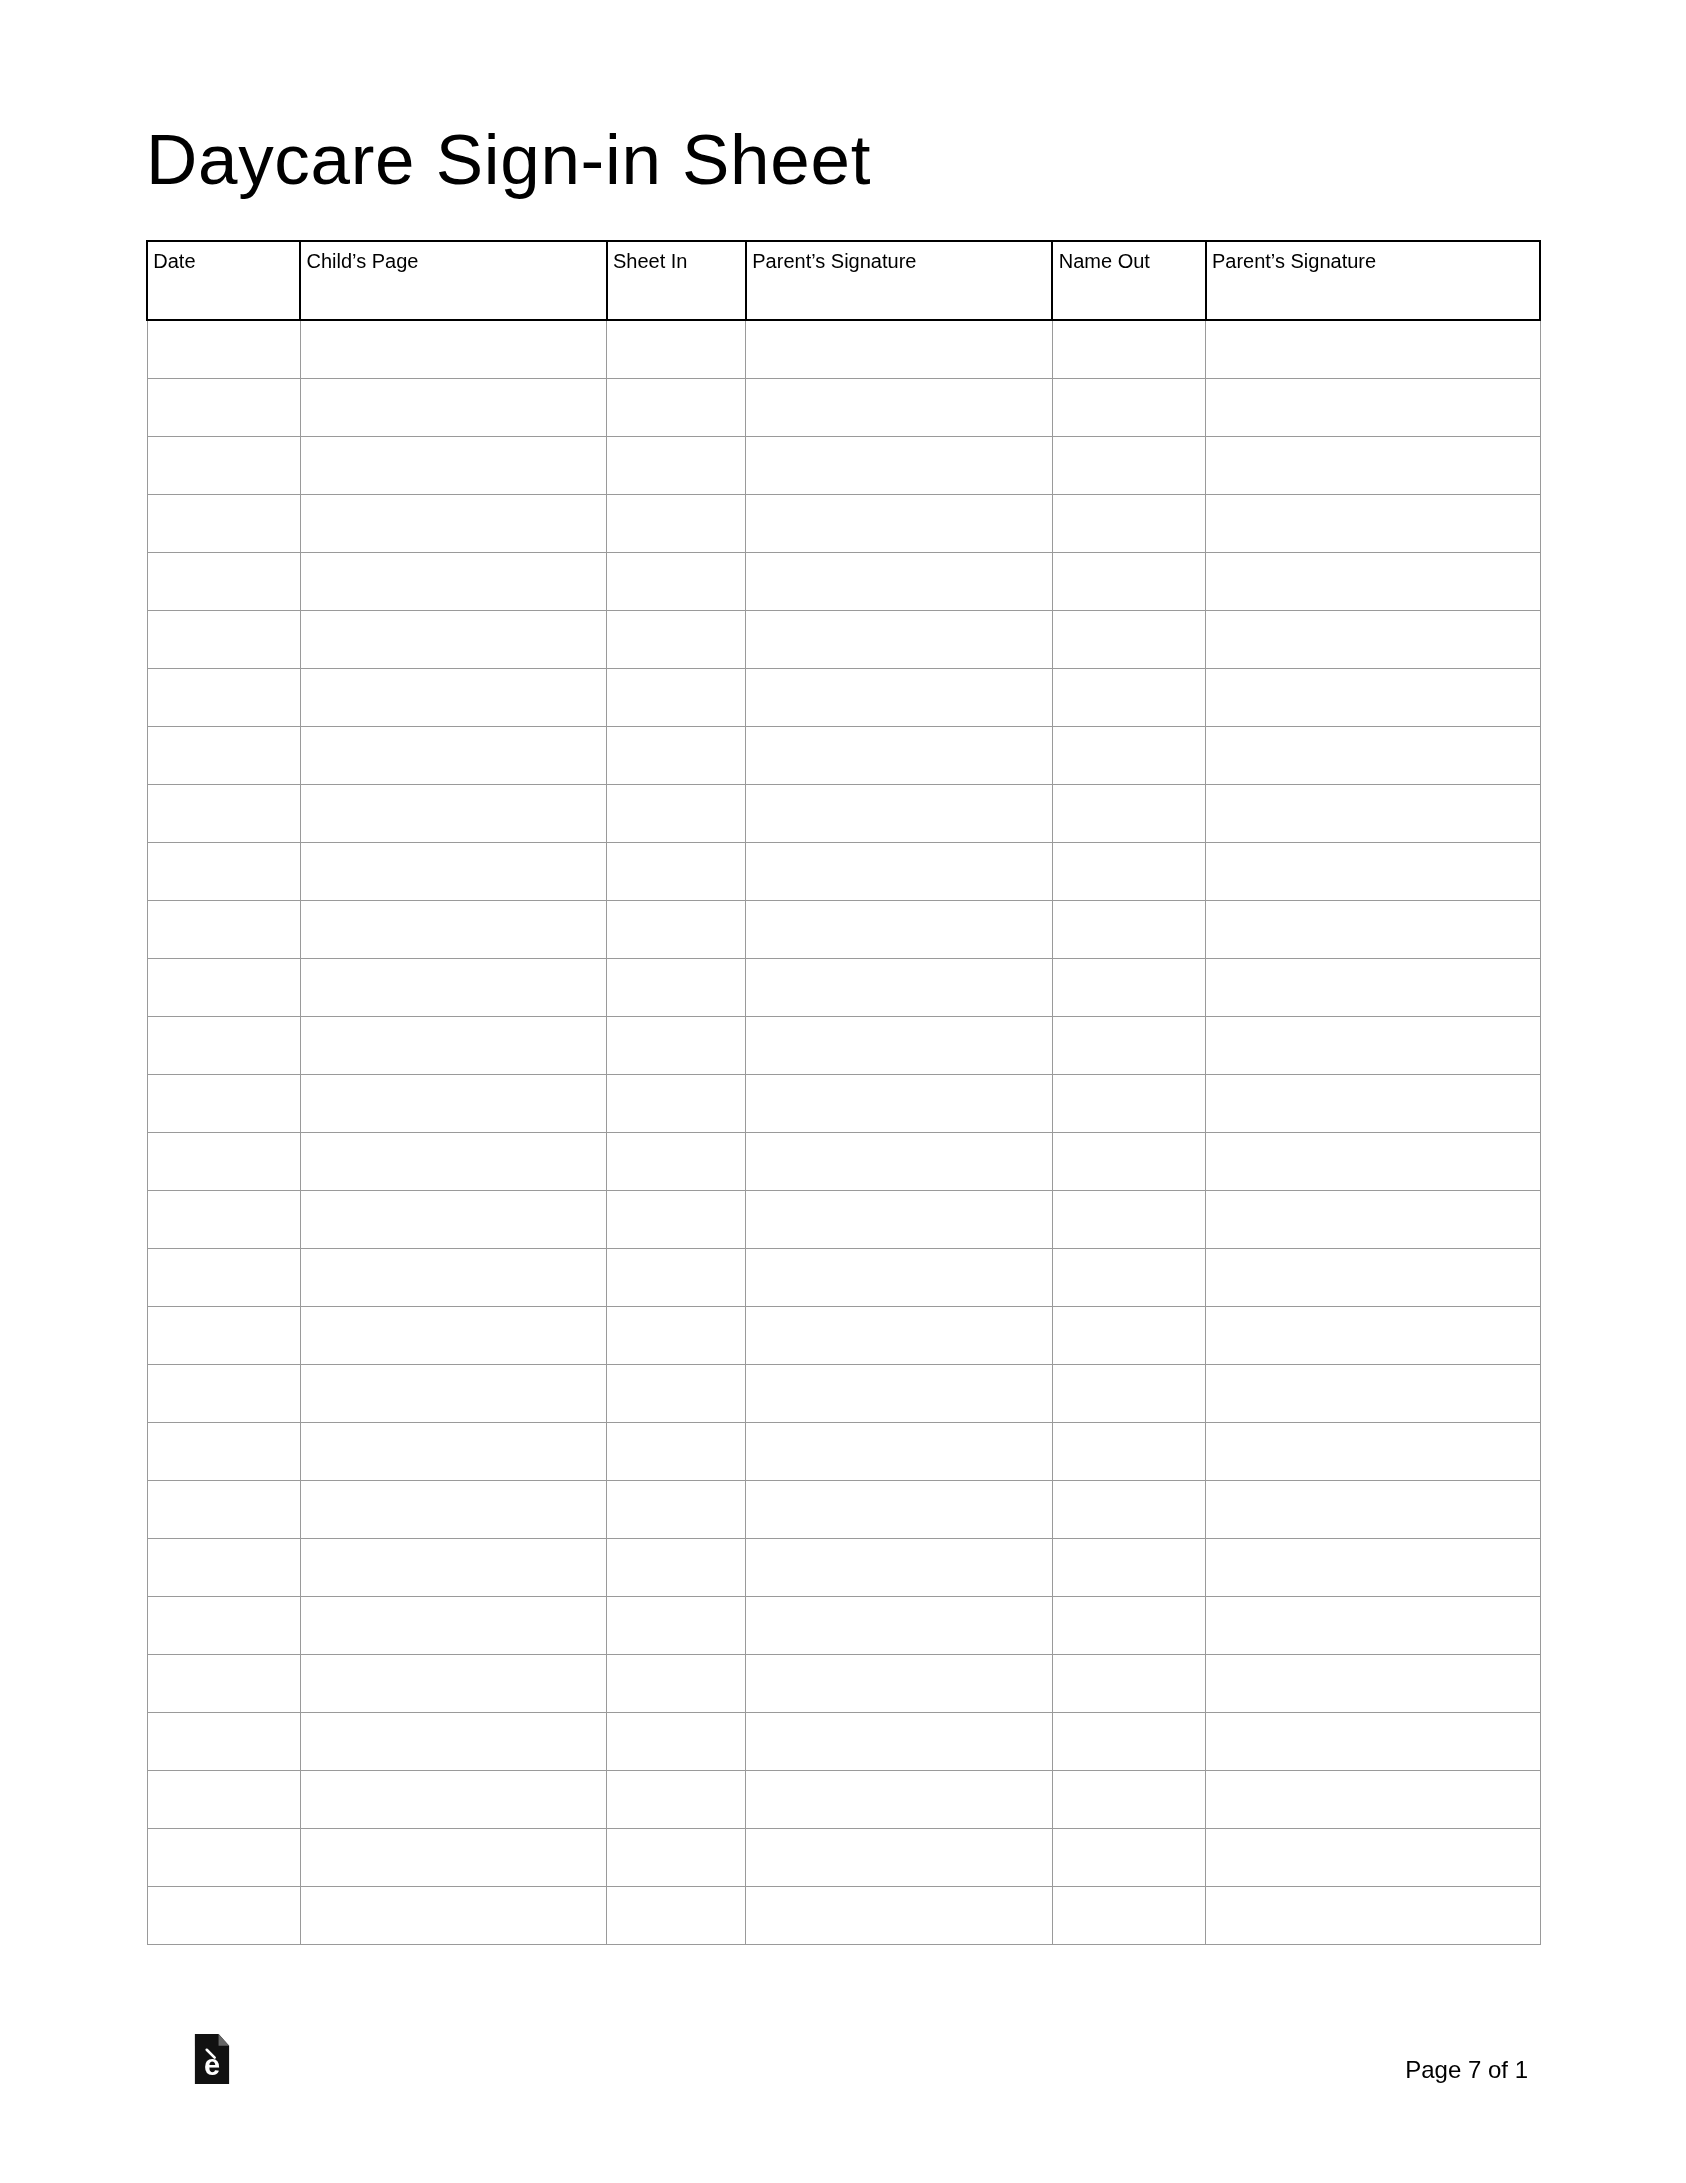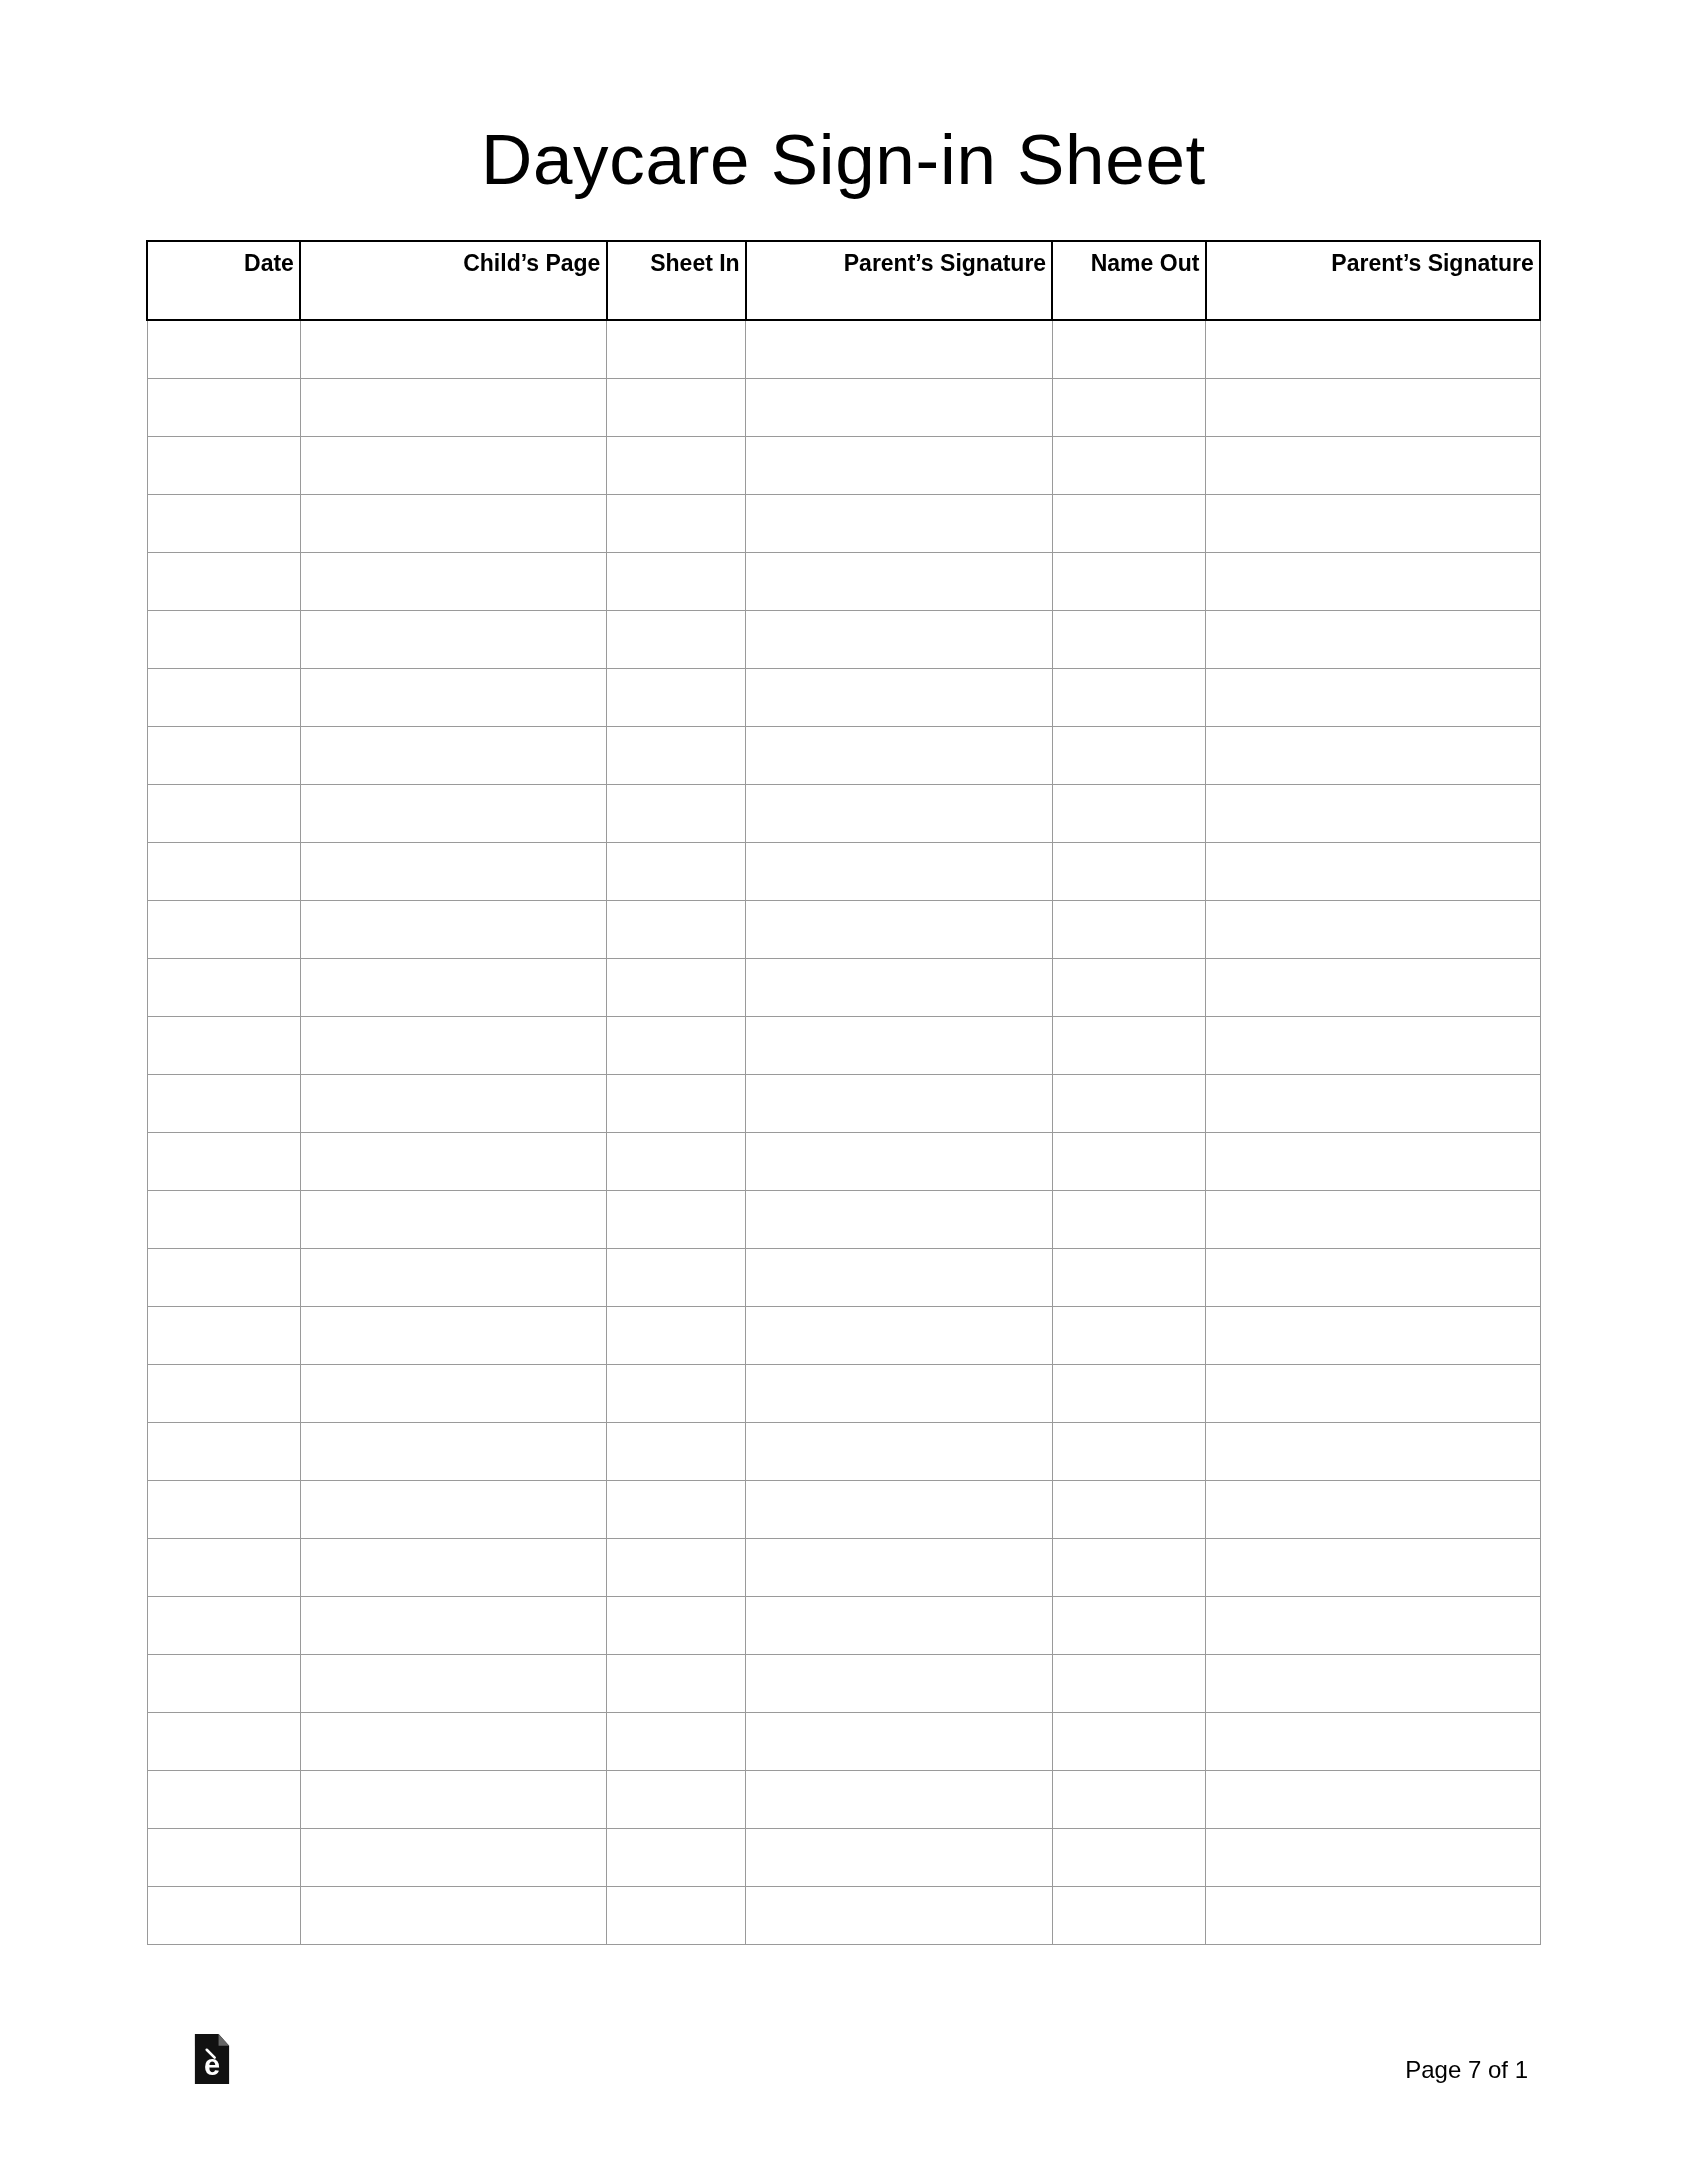--- a/index.html
+++ b/index.html
@@ -13,34 +13,33 @@
   }
   .page {
     width: 100%;
     height: 100%;
     padding: 119px 146px 0 146px;
     position: relative;
   }
   .title {
     font-size: 71px;
     font-weight: 400;
-    text-align: center;
     margin-bottom: 40px;
     letter-spacing: 0.7px;
   }
   table {
     border-collapse: collapse;
     width: 100%;
     table-layout: fixed;
   }
   thead th {
     border: 2.6px double #000;
-    font-weight: bold;
-    font-size: 23px;
-    text-align: right;
+    font-weight: normal;
+    font-size: 20px;
+    text-align: left;
     vertical-align: top;
     padding: 6.6px 5.3px 12px 5.3px;
     line-height: 1.25;
     height: 79px;
   }
   tbody td {
     border: 1.3px solid #9a9a9a;
     height: 58px;
   }
   col.c-date   { width: 11%; }

